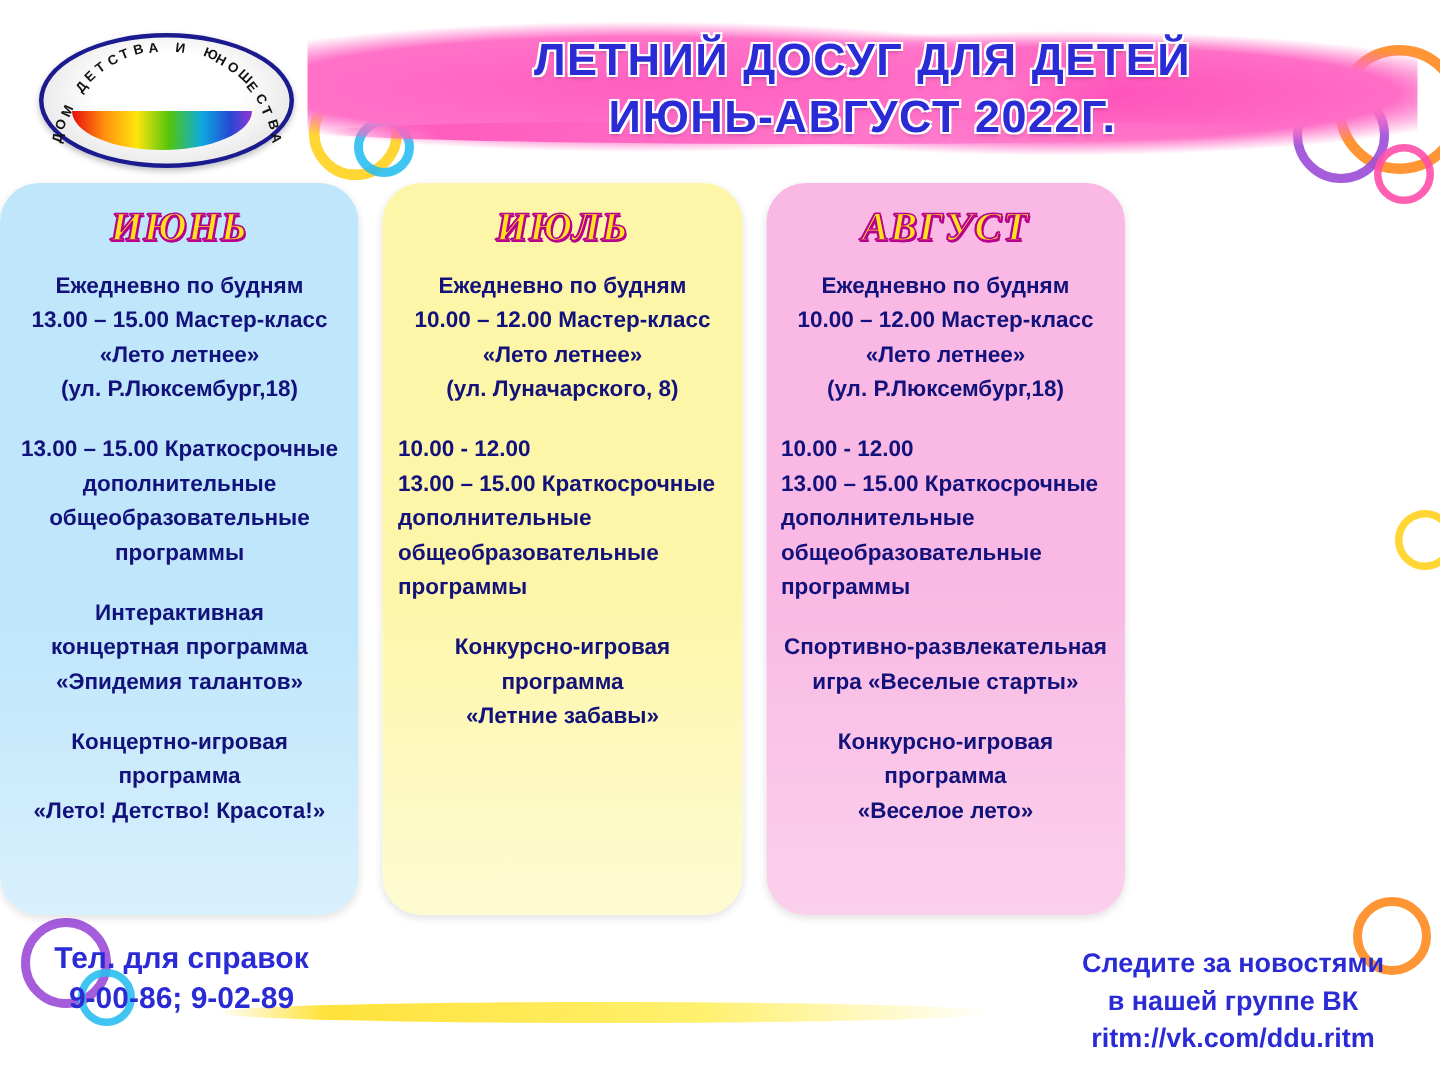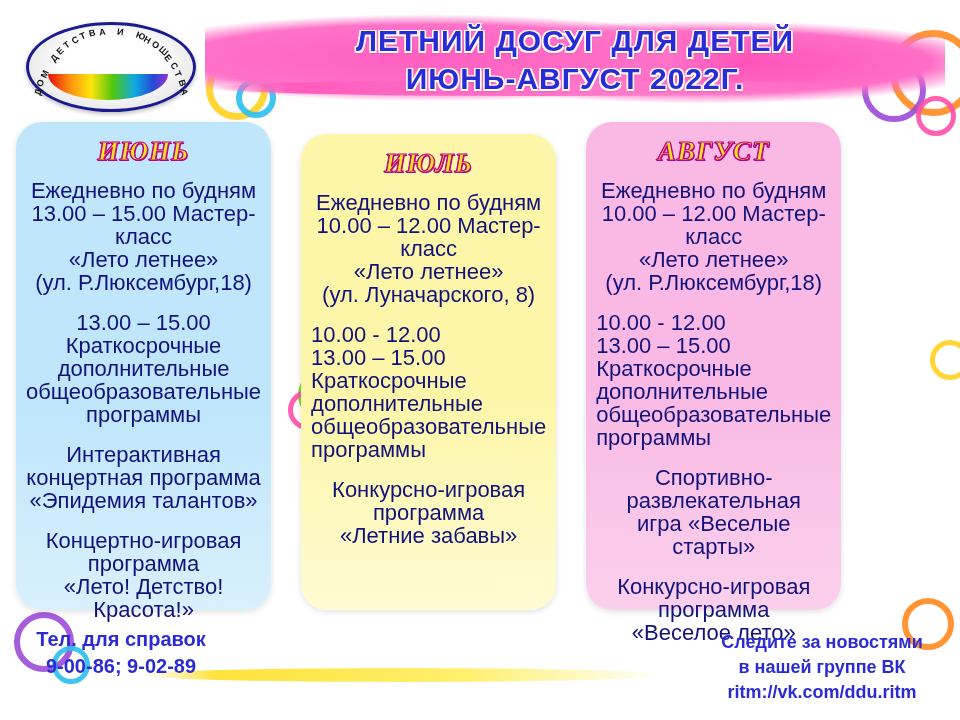--- a/index.html
+++ b/index.html
@@ -74,50 +74,51 @@
     letter-spacing:1px;
     color:#2b2bd6;
     text-shadow:
       -1.5px -1.5px 0 #fff, 1.5px -1.5px 0 #fff,
       -1.5px 1.5px 0 #fff, 1.5px 1.5px 0 #fff,
       0 2px 3px rgba(0,0,0,.25);
   }
 
   
   .cols{
-    position:absolute;left:16px;top:122px;width:750px;height:488px;
-    display:flex;gap:30px;
+    position:absolute;left:0;top:122px;width:750px;height:488px;
+    display:flex;gap:16px;
   }
   .col{
     flex:1;border-radius:26px;padding:10px 10px 12px;
     box-sizing:border-box;position:relative;
     box-shadow:0 2px 6px rgba(0,0,0,.12);
   }
   .col.june{background:linear-gradient(180deg,#bfe6fb 0%,#bfe6fb 60%,#d9f0fd 100%);}
-  .col.july{background:linear-gradient(180deg,#fdf6a8 0%,#fdf6a8 55%,#fefbd2 100%);margin-top:12px;}
+  .col.july{background:linear-gradient(180deg,#fdf6a8 0%,#fdf6a8 55%,#fefbd2 100%);}
   .col.august{background:linear-gradient(180deg,#f9b9e4 0%,#f9b9e4 55%,#fbd0ec 100%);}
 
   .month-name{
     text-align:center;
     font-family:"Liberation Serif", serif;
     font-style:italic;font-weight:bold;
     font-size:27px;letter-spacing:1px;
     color:#ffe11c;
     -webkit-text-stroke:1px #b8008f;
     text-shadow:1px 1px 0 #b8008f, -1px 0 0 #b8008f, 0 1px 0 #b8008f;
     margin:4px 0 12px;
   }
   .col.june .month-name{color:#ffe11c;}
   .block{
     text-align:center;
     color:#12127a;
-    font-size:22px;
+    font-size:15px;
     line-height:23px;
     margin:0 0 17px;
     font-family:"Liberation Sans", sans-serif;
+    font-weight:bold;
   }
   .block.left{text-align:left;}
   .block p{margin:0;}
 
   
   .bottom-brush{
     position:absolute;left:136px;top:614px;width:590px;height:76px;
     background:
       radial-gradient(ellipse 58% 54% at 32% 48%, #ffe23a 0%, #ffe957 55%, rgba(255,233,87,0) 74%),
       radial-gradient(ellipse 55% 50% at 70% 52%, #ffdd28 0%, #ffe css 55%, rgba(255,221,40,0) 76%),

